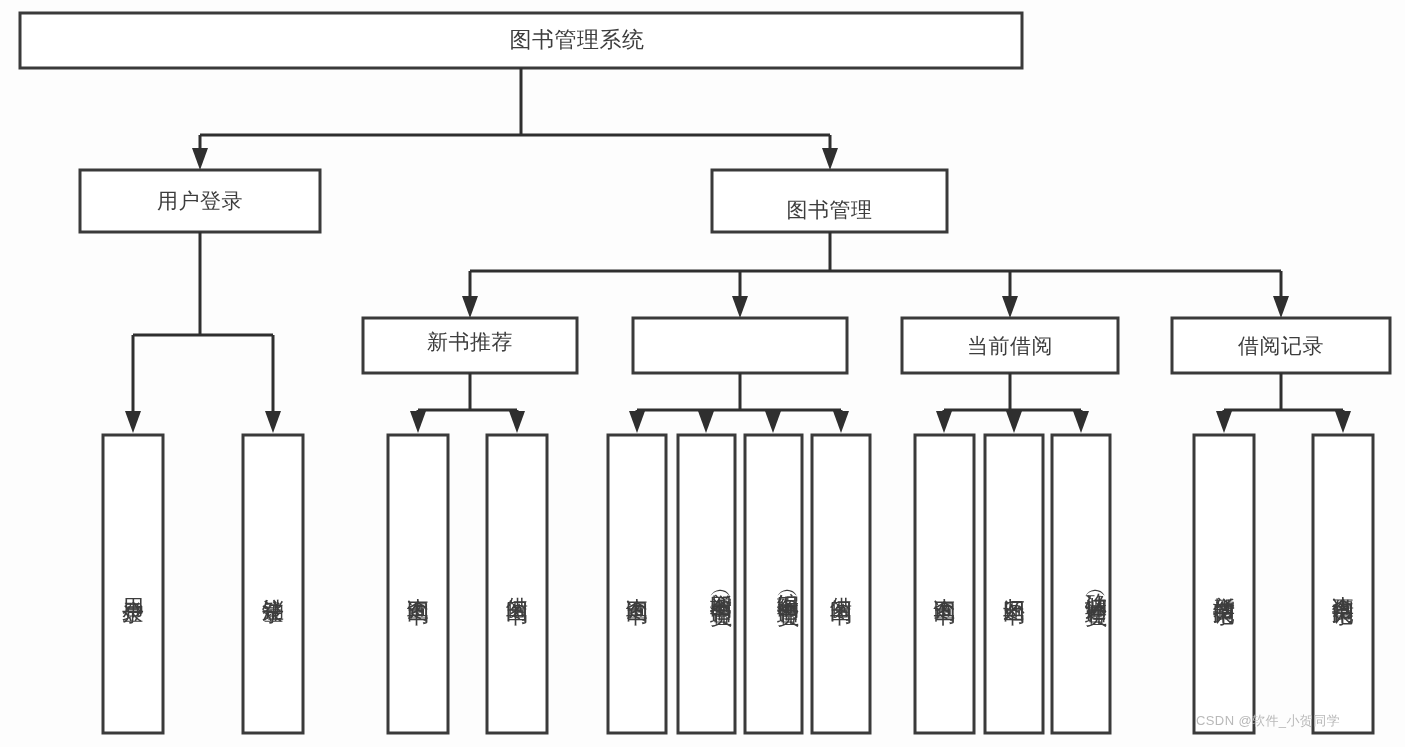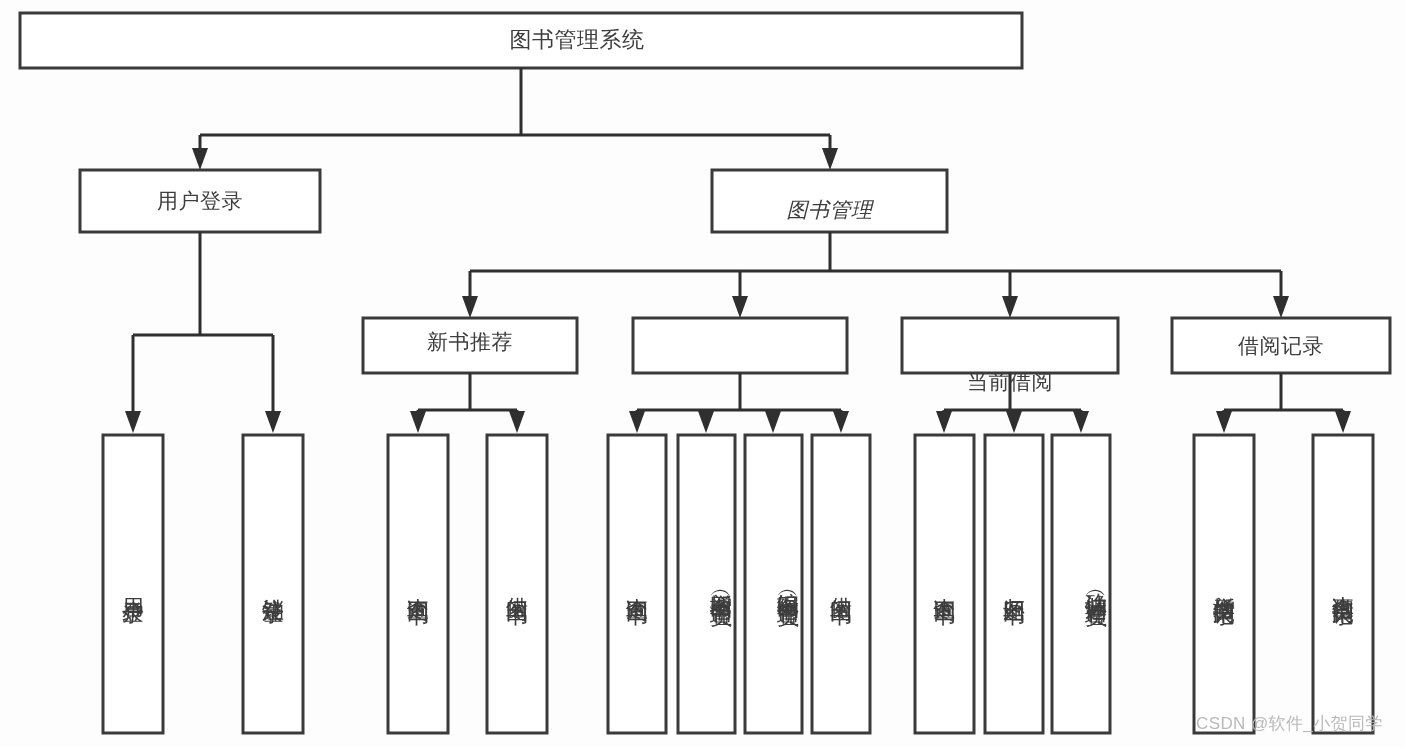--- a/index.html
+++ b/index.html
@@ -68,21 +68,21 @@
     text-align: center;
     padding: 4px 0;
   }
   .node-label.root {
     font-size: 22px;
   }
   .watermark {
     position: absolute;
     left: 1196px;
     top: 712px;
-    font-size: 17px;
+    font-size: 13px;
     color: #b9b9b9;
     font-family: "Liberation Sans", "DejaVu Sans", sans-serif;
     white-space: nowrap;
     letter-spacing: 0.4px;
   }
 </style>
 </head>
 <body>
 
 <div id="diagram-root">
@@ -187,24 +187,24 @@
       <path class="connector" d="M1224,410 L1224,415"></path>
       <path class="connector" d="M1343,410 L1343,415"></path>
       <polygon class="arrow-head" points="1224,433 1216,411 1232,411"></polygon>
       <polygon class="arrow-head" points="1343,433 1335,411 1351,411"></polygon>
     </g>
   </svg>
 
   <div class="node-label horizontal root" style="left:20px; top:13px; width:1114px; height:55px;">图书管理系统</div>
 
   <div class="node-label horizontal" style="left:80px; top:170px; width:240px; height:62px;">用户登录</div>
-  <div class="node-label horizontal" style="left:712px; top:170px; width:235px; height:79px;font-style:italic;">图书管理</div>
+  <div class="node-label horizontal" style="left:712px; top:170px; width:235px; height:79px;">图书管理</div>
 
   <div class="node-label horizontal" style="left:363px; top:318px; width:214px; height:47px;">新书推荐</div>
-  <div class="node-label horizontal" style="left:902px; top:318px; width:216px; height:55px;margin-top:36px;">当前借阅</div>
+  <div class="node-label horizontal" style="left:902px; top:318px; width:216px; height:55px;">当前借阅</div>
   <div class="node-label horizontal" style="left:1172px; top:318px; width:218px; height:55px;">借阅记录</div>
 
   <div class="node-label vertical" style="left:103px; top:435px; width:60px; height:298px;">用户登录</div>
   <div class="node-label vertical" style="left:243px; top:435px; width:60px; height:298px;">注销登录</div>
 
   <div class="node-label vertical" style="left:388px; top:435px; width:60px; height:298px;">查询图书</div>
   <div class="node-label vertical" style="left:487px; top:435px; width:60px; height:298px;">借阅图书</div>
 
   <div class="node-label vertical" style="left:608px; top:435px; width:58px; height:298px;">查询图书</div>
   <div class="node-label vertical" style="left:678px; top:435px; width:57px; height:298px; align-items:flex-start;">新增图书（管理员）</div>

